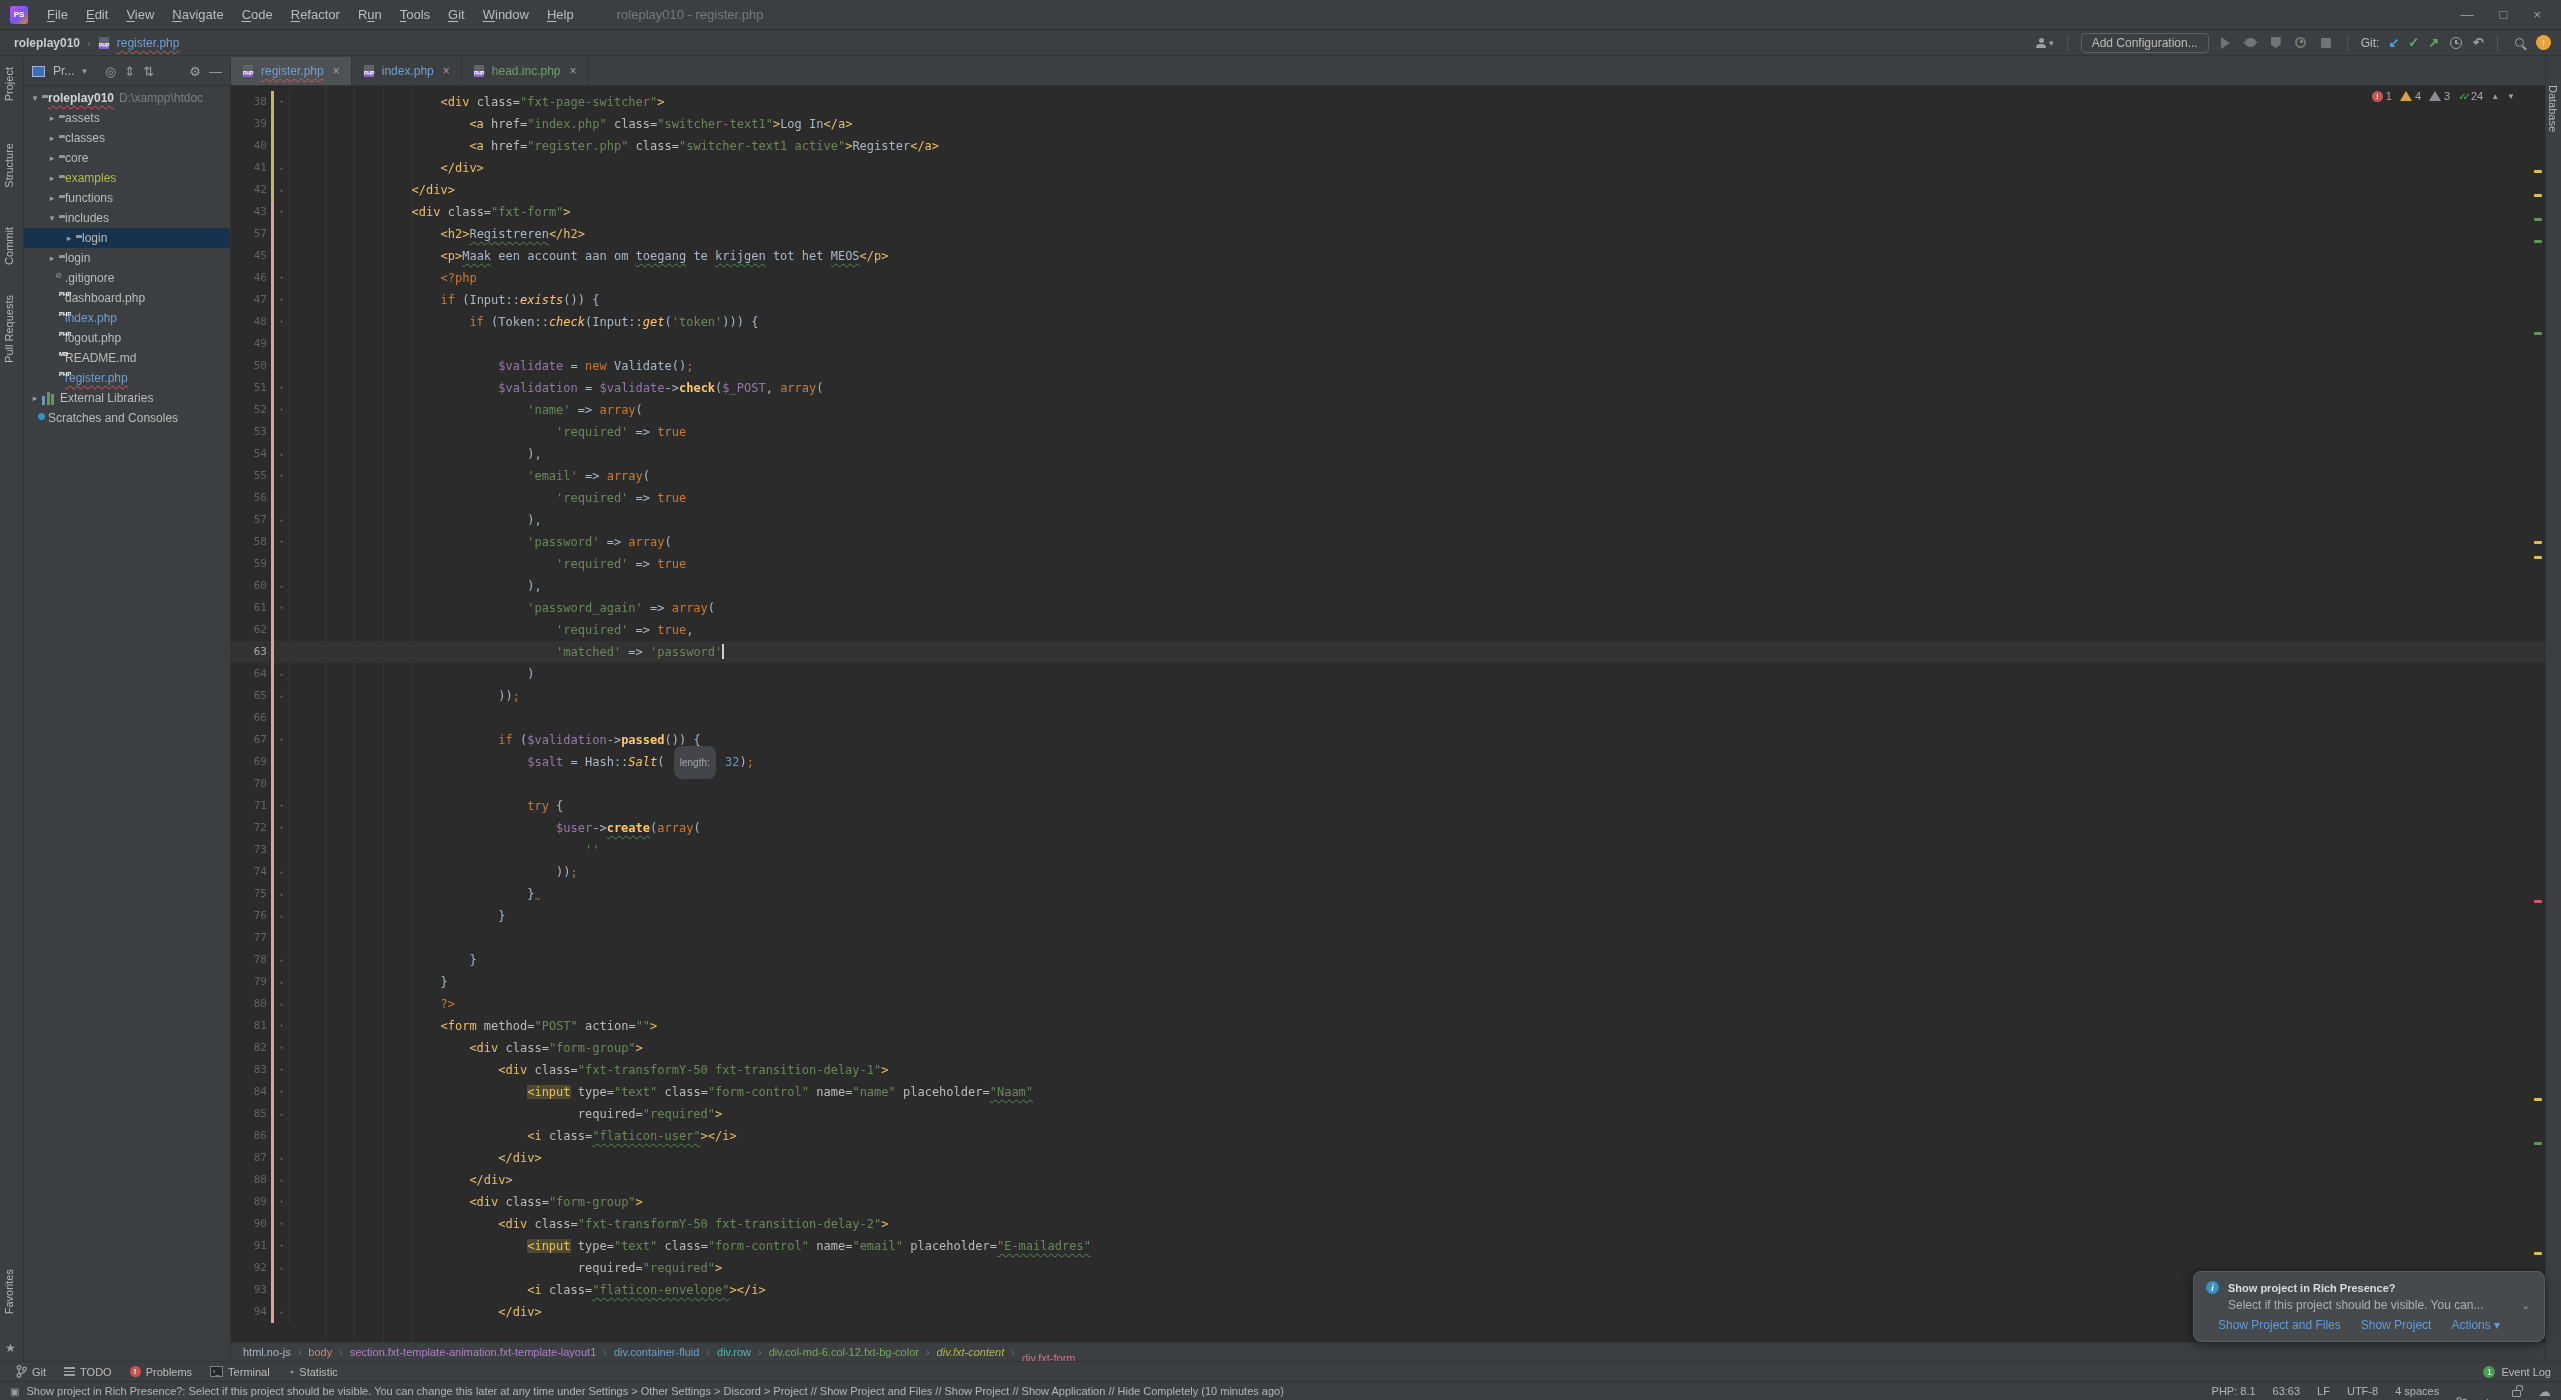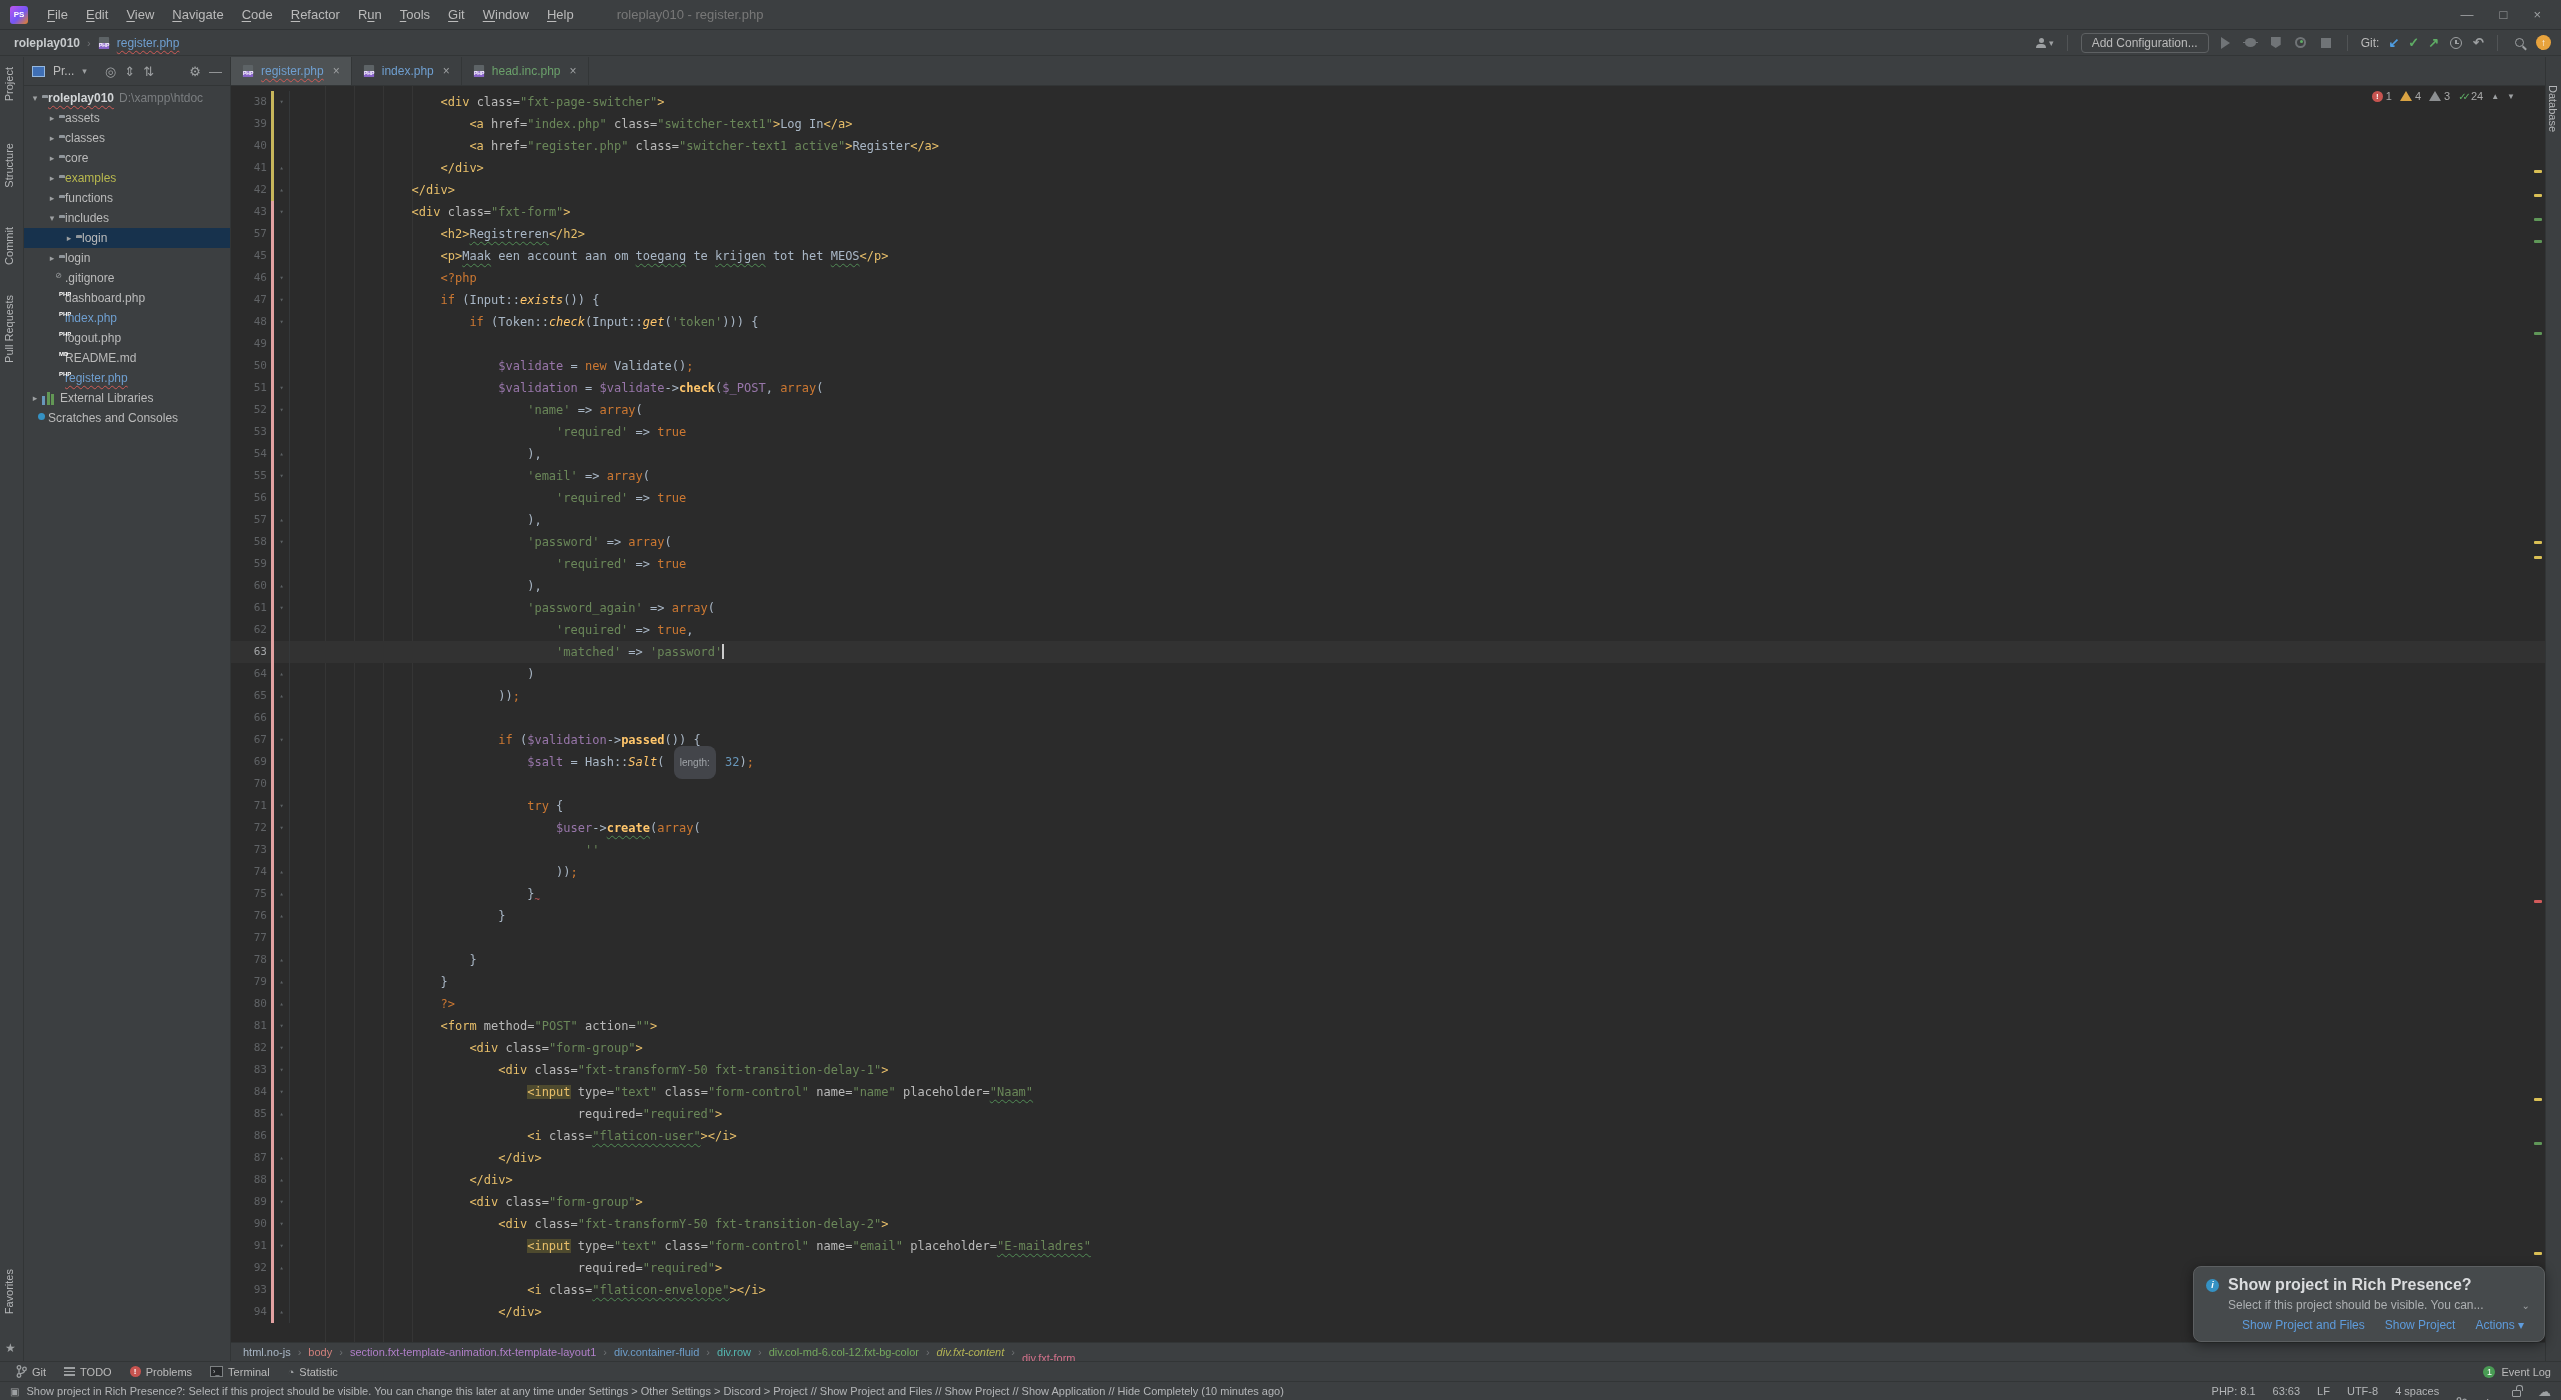--- a/index.html
+++ b/index.html
@@ -133,24 +133,24 @@
   .stmsg .sq{color:#9da0a2;font-size:10px;}
   .stright{margin-left:auto;display:flex;align-items:center;gap:17px;white-space:nowrap;}
   .ic-lock{width:9px;height:7px;border:1.5px solid #9da0a2;border-radius:1px;position:relative;margin-top:4px;}
   .ic-lock:before{content:"";position:absolute;width:5px;height:5px;border:1.5px solid #9da0a2;border-bottom:none;border-radius:3px 3px 0 0;top:-6px;right:-3px;}
   .ic-cloud{color:#9da0a2;font-size:13px;}
   
   .notif{position:absolute;right:16px;bottom:58px;width:352px;background:#464a4c;border:1px solid #5c5f61;border-radius:8px;
     padding:9px 14px 9px 12px;box-shadow:0 3px 12px rgba(0,0,0,.45);z-index:50;}
   .notif .row1{display:flex;align-items:center;gap:9px;}
   .ninfo{width:13px;height:13px;border-radius:50%;background:#3592c4;color:#fff;font-size:9px;font-weight:bold;font-style:italic;display:flex;align-items:center;justify-content:center;flex:0 0 13px;}
-  .ntitle{font-weight:bold;color:#dadcde;font-size:16px;}
+  .ntitle{font-weight:bold;color:#dadcde;font-size:11px;}
   .nbody{color:#adb0b2;font-size:12px;margin:4px 0 6px 22px;display:flex;justify-content:space-between;align-items:center;}
   .nbody .chev{color:#9da0a2;font-size:10px;}
-  .nlinks{margin-left:36px;display:flex;gap:20px;font-size:12px;}
+  .nlinks{margin-left:12px;display:flex;gap:20px;font-size:12px;}
   .nlinks span{color:#5e9cdd;}
 </style>
 </head>
 <body>
 
 <div class="titlebar">
   <div class="pslogo">PS</div>
   <div class="menu" id="menubar">
       <span class="mi"><u>F</u>ile</span>
       <span class="mi"><u>E</u>dit</span>

